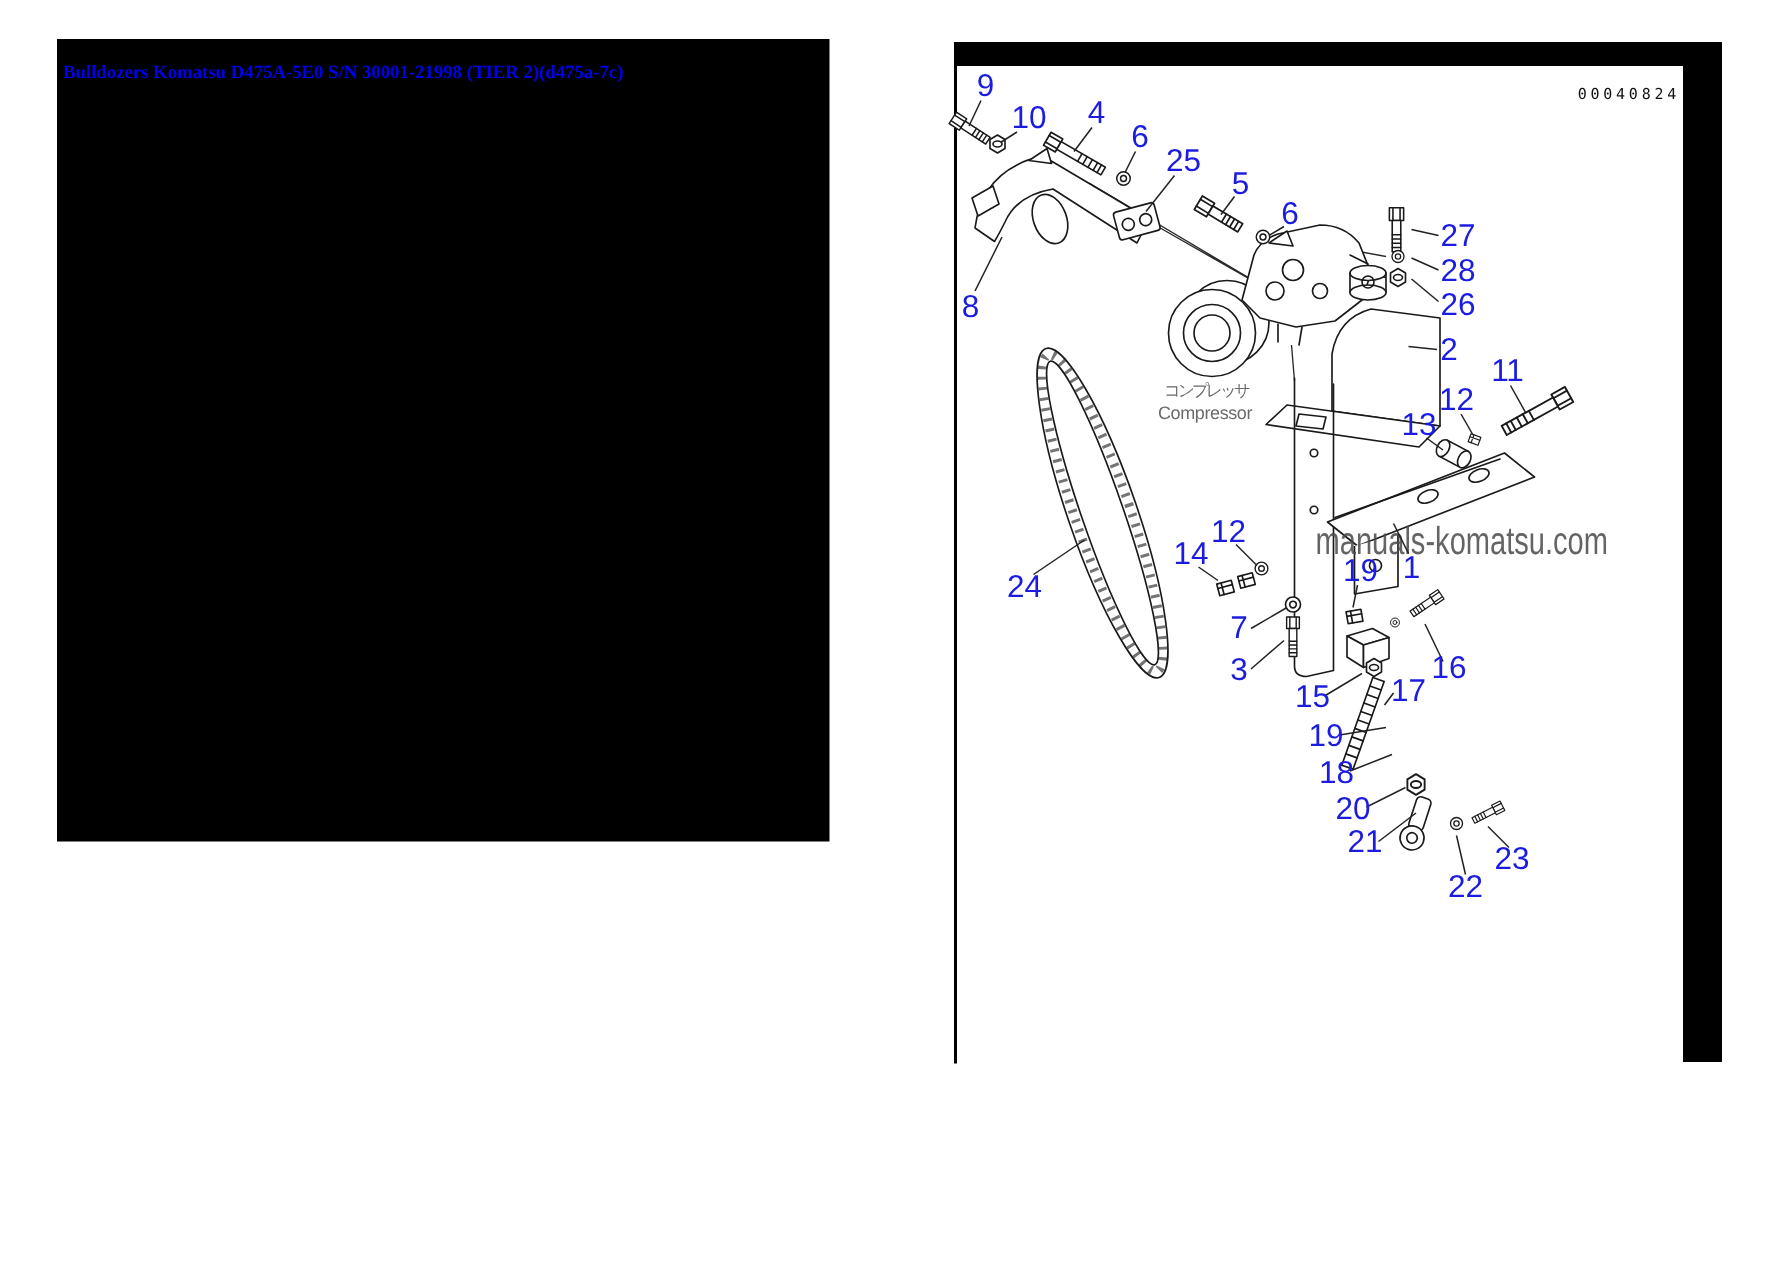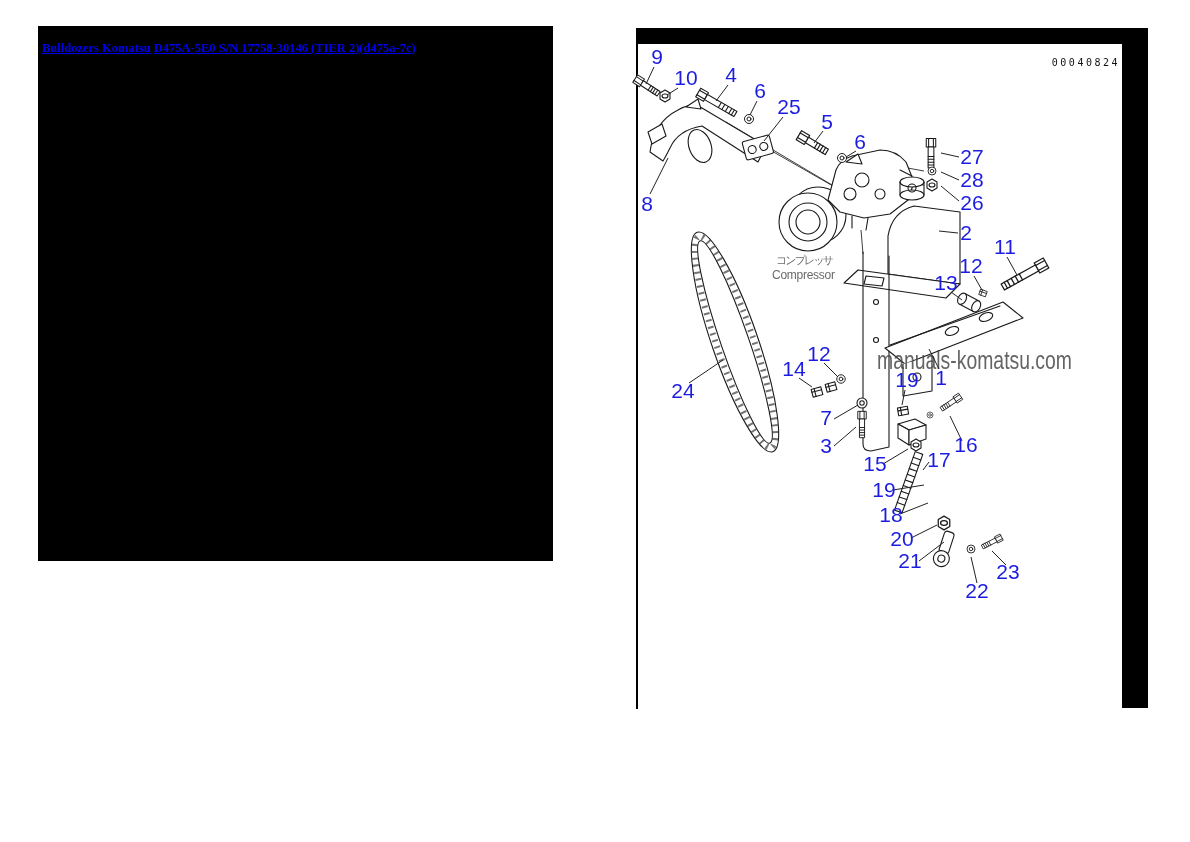--- a/index.html
+++ b/index.html
@@ -6,40 +6,40 @@
   body{
     width:1190px;height:842px;position:relative;overflow:hidden;
     background:#ffffff;font-family:"Liberation Sans",sans-serif;
   }
   
   .black-rect{position:absolute;left:38px;top:26px;width:515px;height:535px;background:#000;}
   .breadcrumb{
     position:absolute;left:4px;top:15px;white-space:nowrap;
     font:bold 12.5px "Liberation Serif",serif;
   }
-  .breadcrumb a{text-decoration:underline;cursor:pointer;}
+  .breadcrumb a{cursor:pointer;}
   
   svg.diagram{position:absolute;left:0;top:0;}
   .part{stroke:#1a1a1a;stroke-width:1.1;fill:none;stroke-linejoin:round;stroke-linecap:round;}
   .partw{stroke:#1a1a1a;stroke-width:1.1;fill:#ffffff;stroke-linejoin:round;}
   .construction{stroke:#2a2a2a;stroke-width:0.9;fill:none;}
   .leader{stroke:#222222;stroke-width:1;}
   .callout{font:21px "Liberation Sans",sans-serif;text-anchor:middle;}
   .figcode{font:10px "DejaVu Sans Mono",monospace;letter-spacing:2.5px;fill:#111;}
   .watermark{font:26px "Liberation Sans",sans-serif;fill:#4a4a4a;opacity:.85;}
   .jplabel{font:11px "DejaVu Sans",sans-serif;fill:#6a6a6a;letter-spacing:2px;}
   .enlabel{font:12px "Liberation Sans",sans-serif;fill:#6a6a6a;letter-spacing:1px;}
 </style>
 </head>
 <body>
 
 <div class="black-rect">
   <div class="breadcrumb">
     <a style="color: rgb(0, 0, 238);">Bulldozers Komatsu</a>
-    <a style="color: rgb(0, 0, 238);">D475A-5E0 S/N 17758-30146 (TIER 2)(d475a-7c)</a>
+    <a style="color: rgb(0, 0, 238);">D475A-5E0 S/N 30001-21998 (TIER 2)(d475a-7c)</a>
   </div>
 </div>
 
 <svg class="diagram" width="1190" height="842" viewBox="0 0 1190 842">
 
   <defs>
     <g id="boltm">
       <rect x="-9" y="-5" width="9" height="10" class="partw"></rect>
       <path d="M-9 -2.5 h9 M-9 2.5 h9" class="part"></path>
       <rect x="0" y="-3" width="22" height="6" class="partw"></rect>

